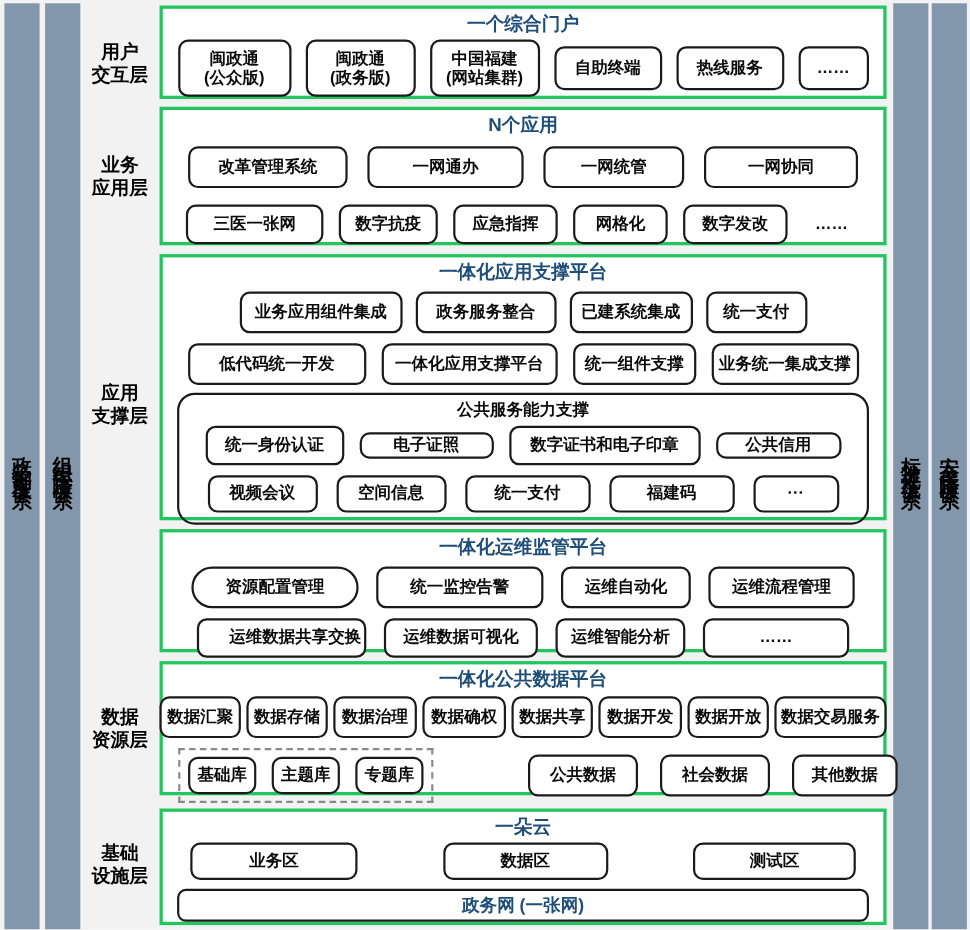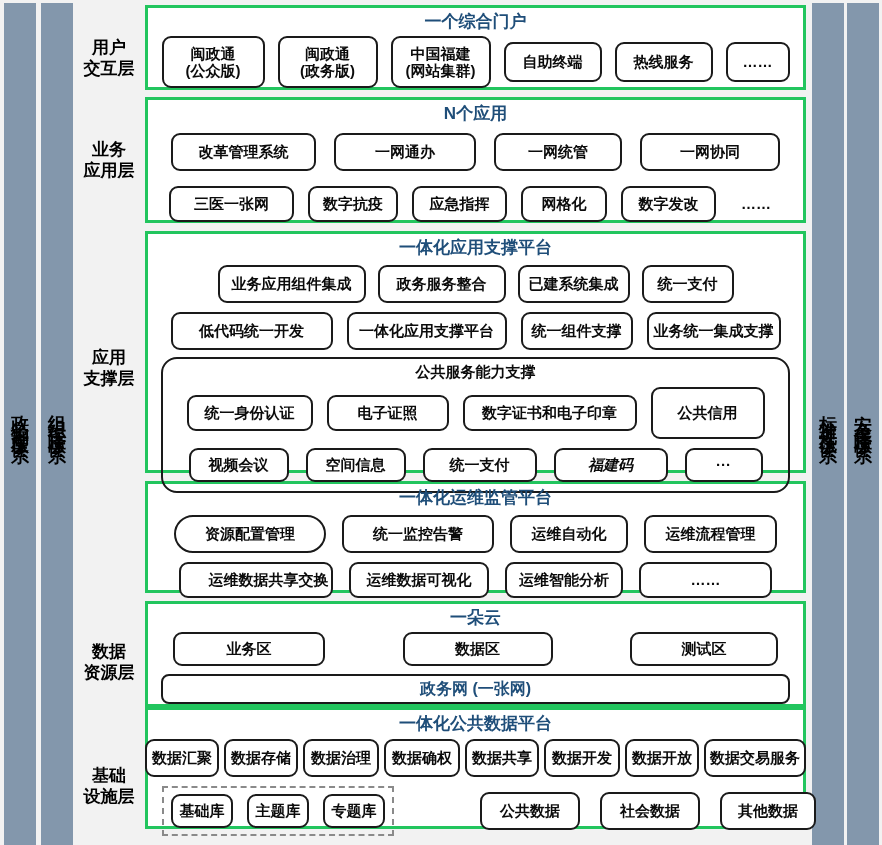--- a/index.html
+++ b/index.html
@@ -109,58 +109,48 @@
       <div class="row" style="gap:14px;margin-top:9px">
           <div class="box" style="width: 162px;">低代码统一开发</div>
           <div class="box" style="width: 160px;">一体化应用支撑平台</div>
           <div class="box" style="width: 112px;">统一组件支撑</div>
           <div class="box" style="width: 134px;">业务统一集成支撑</div>
         </div>
       <div class="panel">
         <div class="panel-title">公共服务能力支撑</div>
         <div class="row" style="gap:14px;margin-top:5px">
             <div class="box" style="width: 126px; height: 36px;">统一身份认证</div>
-            <div class="box" style="width: 122px; height: 36px;">电子证照</div>
+            <div class="box" style="width: 122px; height: 24px;">电子证照</div>
             <div class="box" style="width: 174px; height: 36px;">数字证书和电子印章</div>
-            <div class="box" style="width: 114px; height: 52px;">公共信用</div>
+            <div class="box" style="width: 114px; height: 24px;">公共信用</div>
           </div>
         <div class="row" style="gap:17px;margin-top:9px">
             <div class="box" style="width: 100px; height: 34px;">视频会议</div>
             <div class="box" style="width: 100px; height: 34px;">空间信息</div>
             <div class="box" style="width: 114px; height: 34px;">统一支付</div>
-            <div class="box" style="width: 114px; height: 34px; font-style: italic;">福建码</div>
+            <div class="box" style="width: 114px; height: 34px;">福建码</div>
             <div class="box" style="width: 78px; height: 34px;">···</div>
           </div>
       </div>
     </section>
 
     <section class="section s4">
       <div class="sec-title">一体化运维监管平台</div>
       <div class="row" style="gap:16px;margin-top:7px">
           <div class="box" style="width: 152px; border-radius: 19px;">资源配置管理</div>
           <div class="box" style="width: 152px;">统一监控告警</div>
           <div class="box" style="width: 118px;">运维自动化</div>
           <div class="box" style="width: 133px;">运维流程管理</div>
         </div>
       <div class="row" style="gap:16px;margin-top:9px">
           <div class="box" style="width: 154px; height: 36px; padding-left: 25px;">运维数据共享交换</div>
           <div class="box" style="width: 140px; height: 36px;">运维数据可视化</div>
           <div class="box" style="width: 118px; height: 36px;">运维智能分析</div>
           <div class="box" style="width: 133px; height: 36px;">……</div>
         </div>
-    </section>
-
-    <section class="section s6">
-      <div class="sec-title">一朵云</div>
-      <div class="row" style="justify-content:space-between;padding:0 25px;margin-top:4px">
-          <div class="box" style="width: 152px; height: 34px;">业务区</div>
-          <div class="box" style="width: 150px; height: 34px;">数据区</div>
-          <div class="box" style="width: 148px; height: 34px;">测试区</div>
-        </div>
-      <div class="netbox">政务网 (一张网)</div>
     </section>
 
     <section class="section s5">
       <div class="sec-title">一体化公共数据平台</div>
       <div class="row" style="gap:5px;margin-top:5px">
           <div class="box" style="width: 74px;">数据汇聚</div>
           <div class="box" style="width: 74px;">数据存储</div>
           <div class="box" style="width: 76px;">数据治理</div>
           <div class="box" style="width: 76px;">数据确权</div>
           <div class="box" style="width: 74px;">数据共享</div>
@@ -173,14 +163,24 @@
             <div class="box" style="width: 62px;">基础库</div>
             <div class="box" style="width: 62px;">主题库</div>
             <div class="box" style="width: 62px;">专题库</div>
           </div>
           <div class="box" style="width: 100px; margin-left: 66px;">公共数据</div>
           <div class="box" style="width: 100px;">社会数据</div>
           <div class="box" style="width: 96px;">其他数据</div>
         </div>
     </section>
 
+    <section class="section s6">
+      <div class="sec-title">一朵云</div>
+      <div class="row" style="justify-content:space-between;padding:0 25px;margin-top:4px">
+          <div class="box" style="width: 152px; height: 34px;">业务区</div>
+          <div class="box" style="width: 150px; height: 34px;">数据区</div>
+          <div class="box" style="width: 148px; height: 34px;">测试区</div>
+        </div>
+      <div class="netbox">政务网 (一张网)</div>
+    </section>
+
   </div>
 </div>
 
 </body></html>

